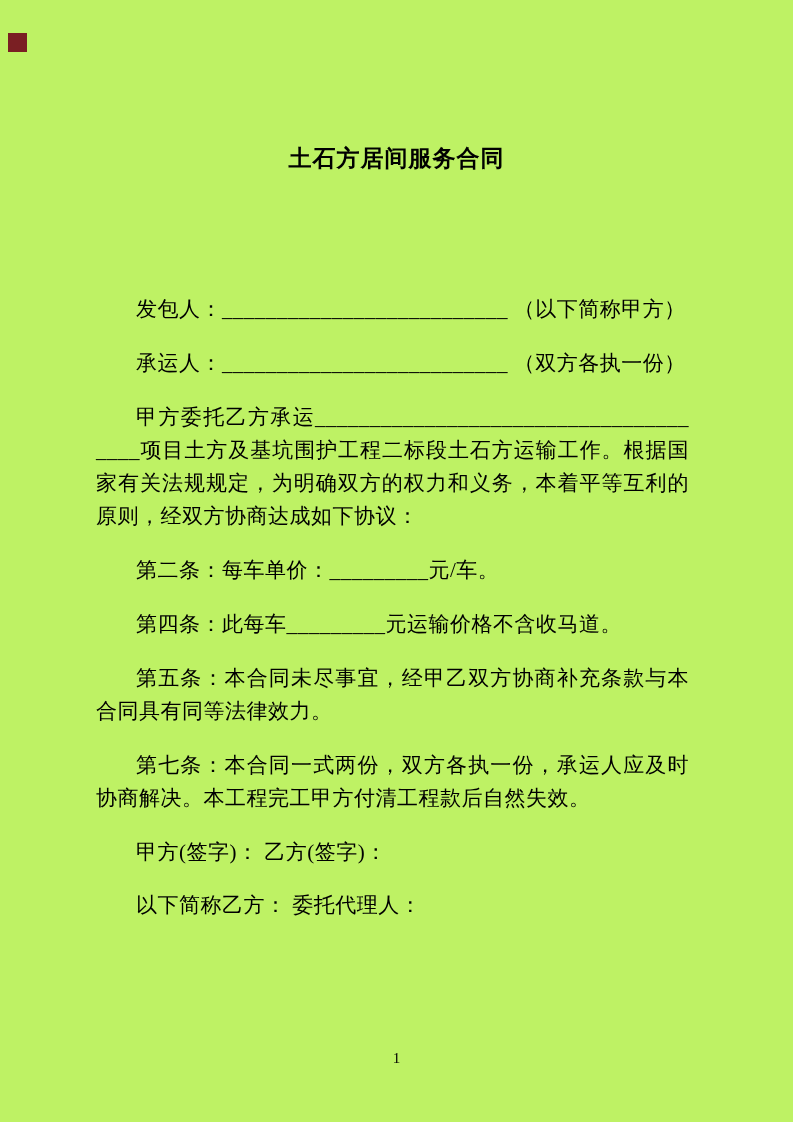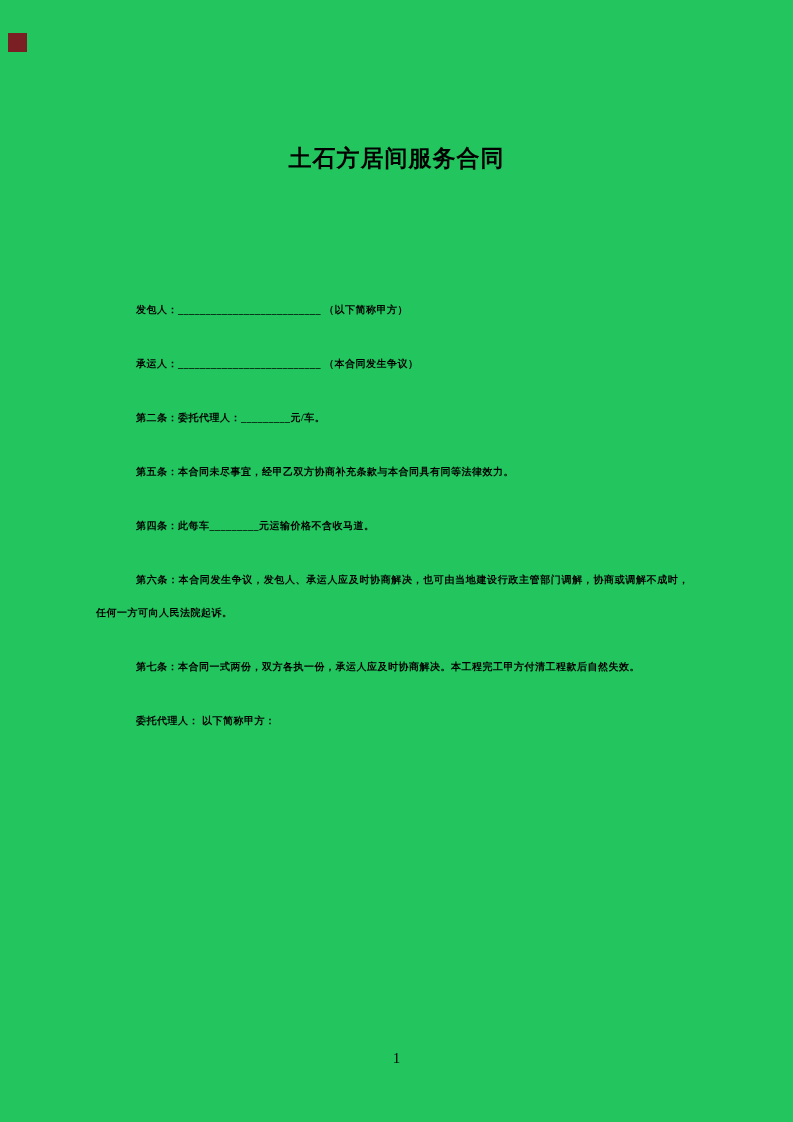--- a/index.html
+++ b/index.html
@@ -4,21 +4,21 @@
 <style>
   html, body {
     margin: 0;
     padding: 0;
     background: #ffffff;
   }
   .page {
     position: relative;
     width: 793px;
     height: 1122px;
-    background: #22c55e;
+    background: #bef264;
     overflow: hidden;
     font-family: "Liberation Serif", "DejaVu Serif", serif;
     color: #000000;
   }
   .corner-mark {
     position: absolute;
     left: 8px;
     top: 33px;
     width: 19px;
     height: 19px;
@@ -36,23 +36,23 @@
     text-align: center;
     font-size: 23px;
     font-weight: bold;
     letter-spacing: 1px;
   }
   .body-text {
     margin-top: 119px;
   }
   .para {
     margin: 0 8px 21px 0;
-    font-size: 10px;
+    font-size: 21px;
     line-height: 33px;
-    font-weight: bold;
+    font-weight: normal;
     text-align: justify;
     text-indent: 40px;
     letter-spacing: 0.5px;
     word-break: break-all;
   }
   .para.sig {
     margin-bottom: 20px;
   }
   .page-number {
     position: absolute;
@@ -69,25 +69,26 @@
 
 <div class="page">
 
   <div class="corner-mark"></div>
 
   <div class="content">
     <h1 class="title">土石方居间服务合同</h1>
 
     <div class="body-text">
       <p class="para">发包人：__________________________  （以下简称甲方）</p>
-      <p class="para">承运人：__________________________  （本合同发生争议）</p>
-      <p class="para">第二条：委托代理人：_________元/车。</p>
+      <p class="para">承运人：__________________________  （双方各执一份）</p>
+      <p class="para">甲方委托乙方承运______________________________________项目土方及基坑围护工程二标段土石方运输工作。根据国家有关法规规定，为明确双方的权力和义务，本着平等互利的原则，经双方协商达成如下协议：</p>
+      <p class="para">第二条：每车单价：_________元/车。</p>
+      <p class="para">第四条：此每车_________元运输价格不含收马道。</p>
       <p class="para">第五条：本合同未尽事宜，经甲乙双方协商补充条款与本合同具有同等法律效力。</p>
-      <p class="para">第四条：此每车_________元运输价格不含收马道。</p>
-      <p class="para">第六条：本合同发生争议，发包人、承运人应及时协商解决，也可由当地建设行政主管部门调解，协商或调解不成时，任何一方可向人民法院起诉。</p>
       <p class="para">第七条：本合同一式两份，双方各执一份，承运人应及时协商解决。本工程完工甲方付清工程款后自然失效。</p>
-      <p class="para sig">委托代理人：  以下简称甲方：</p>
+      <p class="para sig">甲方(签字)：  乙方(签字)：</p>
+      <p class="para sig">以下简称乙方：  委托代理人：</p>
     </div>
   </div>
 
   <div class="page-number">1</div>
 
 </div>
 
 </body></html>

